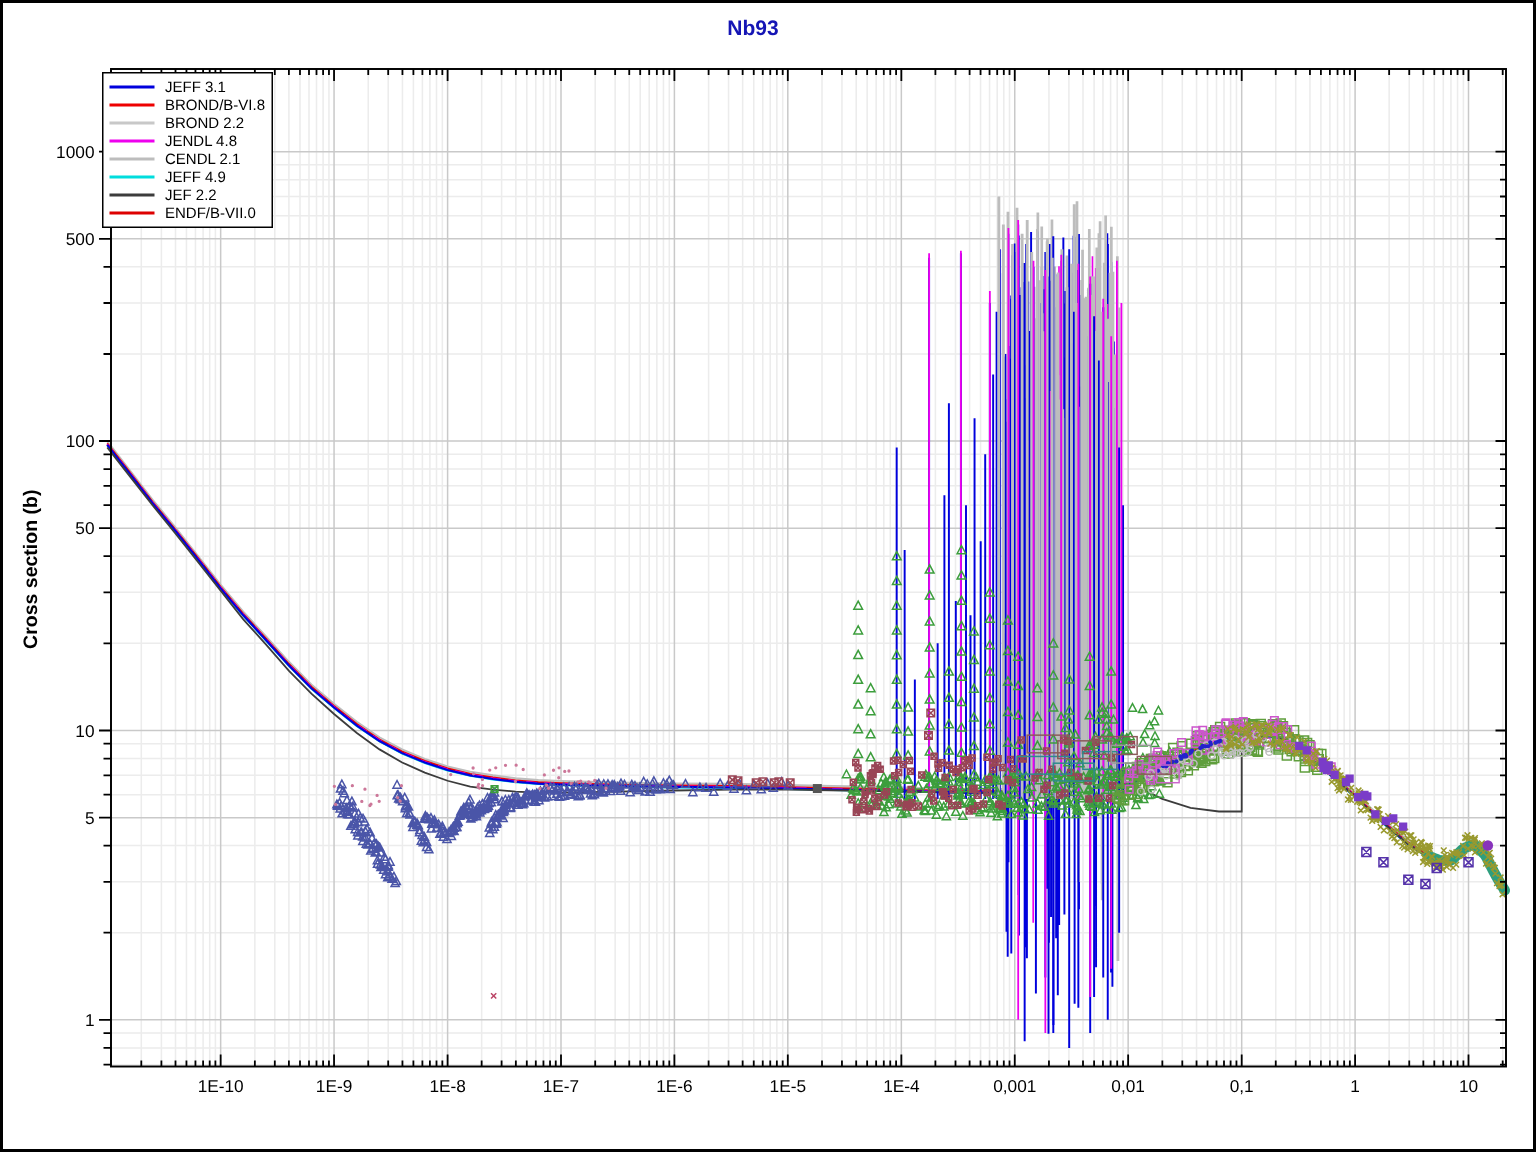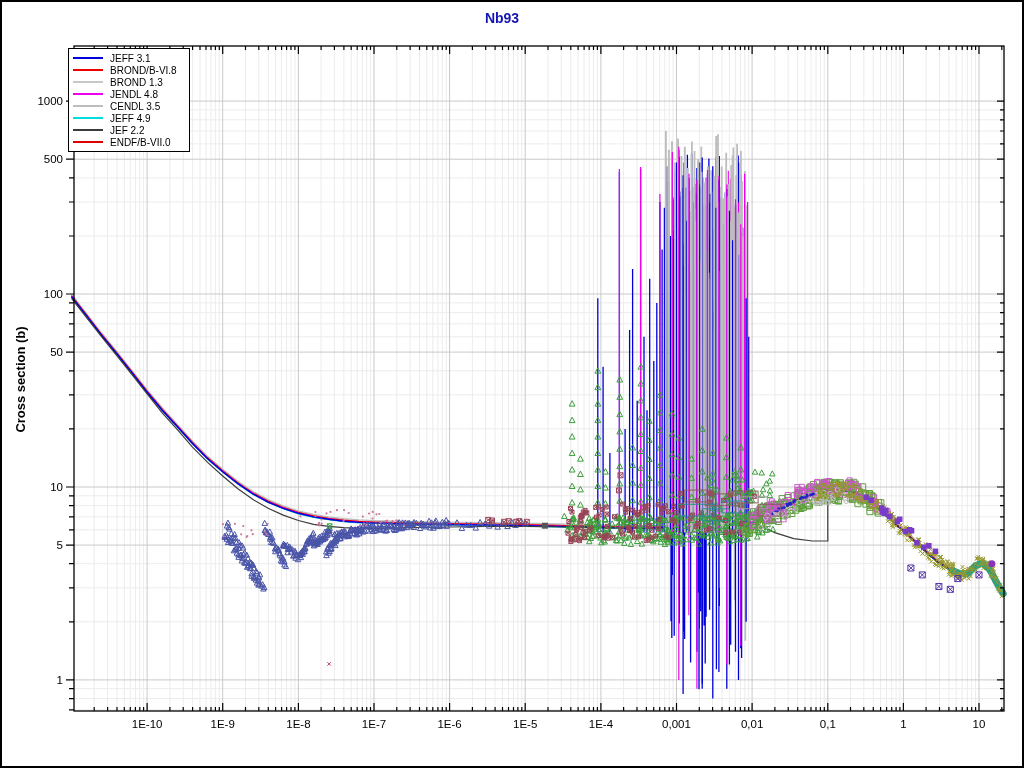--- a/index.html
+++ b/index.html
@@ -7,21 +7,21 @@
           border:2px solid #000;box-sizing:border-box;overflow:hidden;
           font-family:"Liberation Sans",sans-serif;}
   #chart{position:absolute;left:0;top:0;}
   .title{position:absolute;left:0;top:8px;width:1000px;text-align:center;
          font-size:14px;font-weight:bold;color:#1515b5;}
   .xlabel{position:absolute;left:0;top:738px;width:1000px;text-align:center;
           font-size:13px;font-weight:bold;color:#000;}
   .ylabel{position:absolute;left:-62px;top:370px;width:160px;text-align:center;
           transform:rotate(-90deg);font-size:13px;font-weight:bold;color:#000;}
   .legend{position:absolute;left:66px;top:46px;background:#fff;
-          border:1px solid #000;padding:3px 12px 3px 4px;z-index:5;}
+          border:1px solid #000;padding:3px 4px 3px 4px;z-index:5;}
   .leg-row{display:flex;align-items:center;height:12px;}
   .leg-line{display:inline-block;width:30px;height:2px;margin-right:7px;flex:0 0 30px;}
   .leg-label{font-size:10px;color:#000;white-space:nowrap;}
 </style>
 </head>
 <body>
 
 <div class="screen">
   <svg id="chart" width="1024" height="768" viewBox="0 0 1024 768">
       <g>
@@ -111,29 +111,29 @@
       <div class="leg-row">
         <span class="leg-line" style="background: rgb(0, 0, 221);"></span>
         <span class="leg-label">JEFF 3.1</span>
       </div>
       <div class="leg-row">
         <span class="leg-line" style="background: rgb(238, 0, 0);"></span>
         <span class="leg-label">BROND/B-VI.8</span>
       </div>
       <div class="leg-row">
         <span class="leg-line" style="background: rgb(200, 200, 200);"></span>
-        <span class="leg-label">BROND 1.3</span>
+        <span class="leg-label">BROND 2.2</span>
       </div>
       <div class="leg-row">
         <span class="leg-line" style="background: rgb(238, 0, 238);"></span>
         <span class="leg-label">JENDL 4.8</span>
       </div>
       <div class="leg-row">
         <span class="leg-line" style="background: rgb(189, 189, 189);"></span>
-        <span class="leg-label">CENDL 3.5</span>
+        <span class="leg-label">CENDL 2.1</span>
       </div>
       <div class="leg-row">
         <span class="leg-line" style="background: rgb(0, 221, 221);"></span>
         <span class="leg-label">JEFF 4.9</span>
       </div>
       <div class="leg-row">
         <span class="leg-line" style="background: rgb(60, 60, 60);"></span>
         <span class="leg-label">JEF 2.2</span>
       </div>
       <div class="leg-row">

